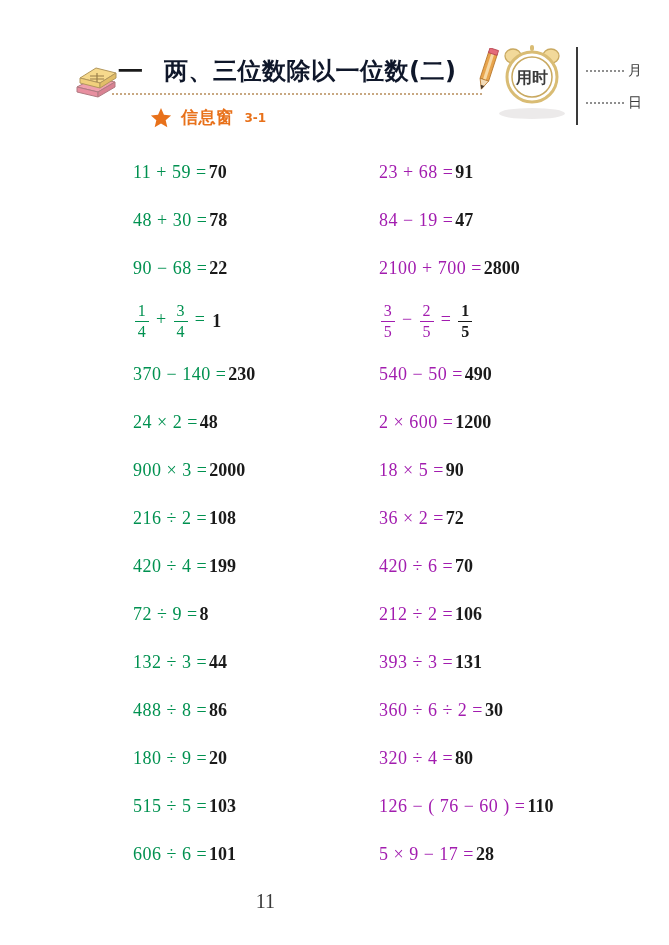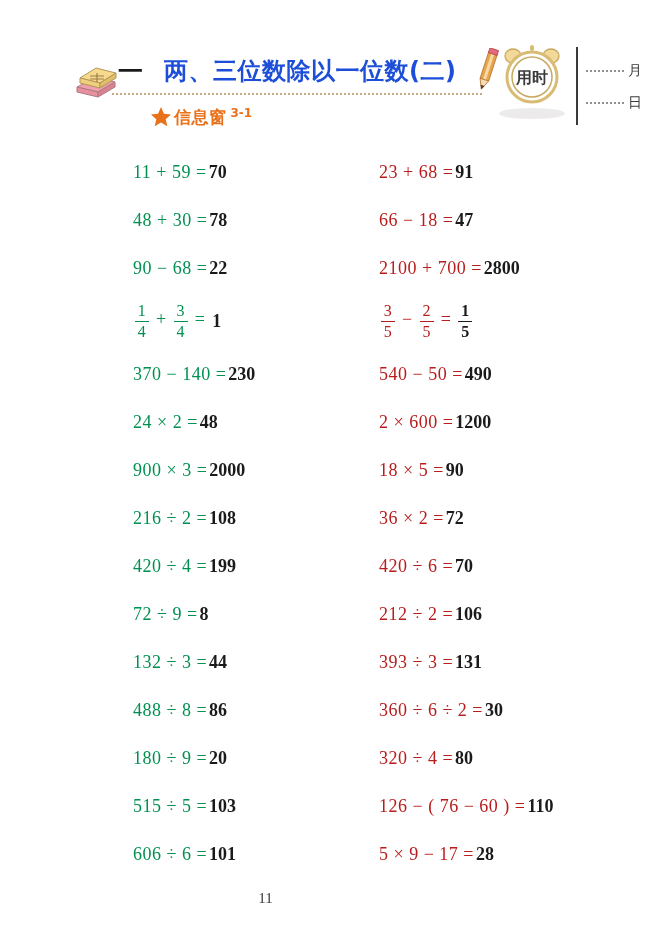--- a/index.html
+++ b/index.html
@@ -44,21 +44,21 @@
     font-family: "DejaVu Sans", sans-serif;
     font-size: 25px;
     font-weight: 700;
     color: #1a1a1a;
     letter-spacing: 1px;
   }
   .chapter-title {
     font-family: "DejaVu Sans", sans-serif;
     font-size: 24px;
     font-weight: 700;
-    color: #1d4ed8;
+    color: #0f172a;
     margin-left: 20px;
     letter-spacing: 0.5px;
     white-space: nowrap;
   }
 
   .pencil-icon {
     position: absolute;
     left: 474px;
     top: 48px;
     width: 26px;
@@ -119,22 +119,22 @@
     line-height: 1;
   }
   #date-month { top: 63px; }
   #date-day   { top: 95px; }
 
   .section-tag {
     position: absolute;
     left: 150px;
     top: 106px;
     display: flex;
-    align-items: flex-start;
-    gap: 2px;
+    align-items: center;
+    gap: 9px;
   }
   .star-icon { width: 22px; height: 22px; display:block; }
   .section-name {
     font-family: "DejaVu Sans", sans-serif;
     font-size: 17px;
     font-weight: 700;
     color: #e8711a;
     letter-spacing: 0.5px;
   }
   .section-code {
@@ -164,21 +164,21 @@
     display: flex;
     align-items: center;
     font-size: 18px;
     white-space: nowrap;
   }
   .prob.frac-row { height: 58px; }
 
   .expr { letter-spacing: 0.5px; margin-left: 41px; }
   .ans  { color: #1a1a1a; font-weight: 600; margin-left: 2px; }
   .green .expr { color: #009150; }
-  .blue  .expr { color: #b91c1c; text-align: center; }
+  .blue  .expr { color: #a21caf; text-align: center; }
 
   
   .frac {
     display: inline-flex;
     flex-direction: column;
     align-items: center;
     vertical-align: middle;
     margin: 0 2px;
     line-height: 1;
   }
@@ -196,21 +196,21 @@
   .ansfrac { color: #1a1a1a; font-weight: 600; }
 
   
   #page-number {
     position: absolute;
     left: 0;
     top: 890px;
     width: 531px;
     text-align: center;
     font-family: "Liberation Serif", serif;
-    font-size: 15px;
+    font-size: 20px;
     color: #3a3a3a;
   }
 </style>
 </head>
 <body>
 
 <div id="header">
 
   <svg class="book-icon" viewBox="0 0 44 40">
     <polygon points="3,27 20,18 41,22 24,32" fill="#f0a0ad" stroke="#b07a82" stroke-width="1"></polygon>
@@ -339,21 +339,21 @@
         <span class="expr">606 ÷ 6 =</span>
         <span class="ans">101</span>
       </div>
     </div>
   <div class="col blue" id="col-right">
       <div class="prob">
         <span class="expr">23 + 68 =</span>
         <span class="ans">91</span>
       </div>
       <div class="prob">
-        <span class="expr">66 − 18 =</span>
+        <span class="expr">84 − 19 =</span>
         <span class="ans">47</span>
       </div>
       <div class="prob">
         <span class="expr">2100 + 700 =</span>
         <span class="ans">2800</span>
       </div>
       <div class="prob frac-row">
         <span class="expr"><span class="frac">
             <span class="num">3</span>
             <span class="bar"></span>

